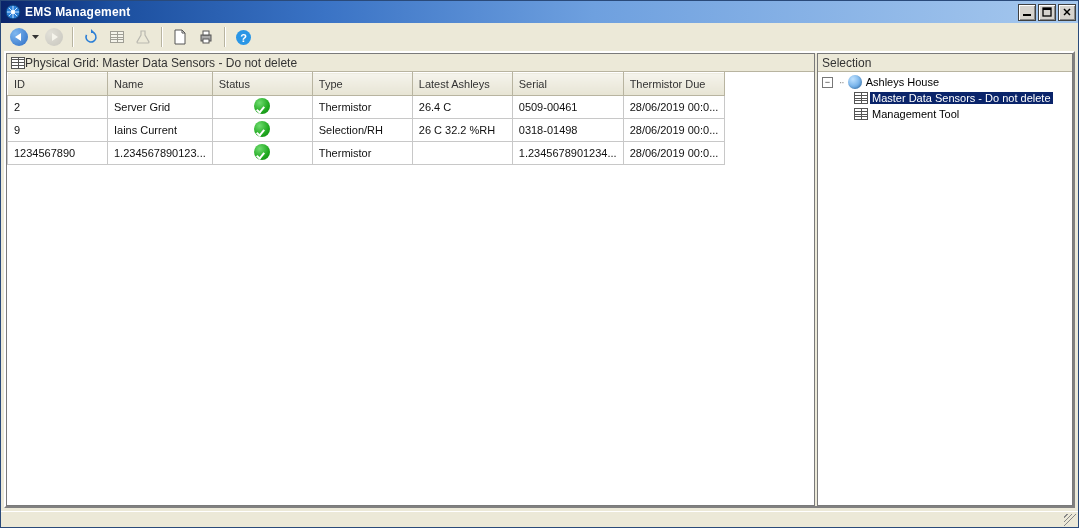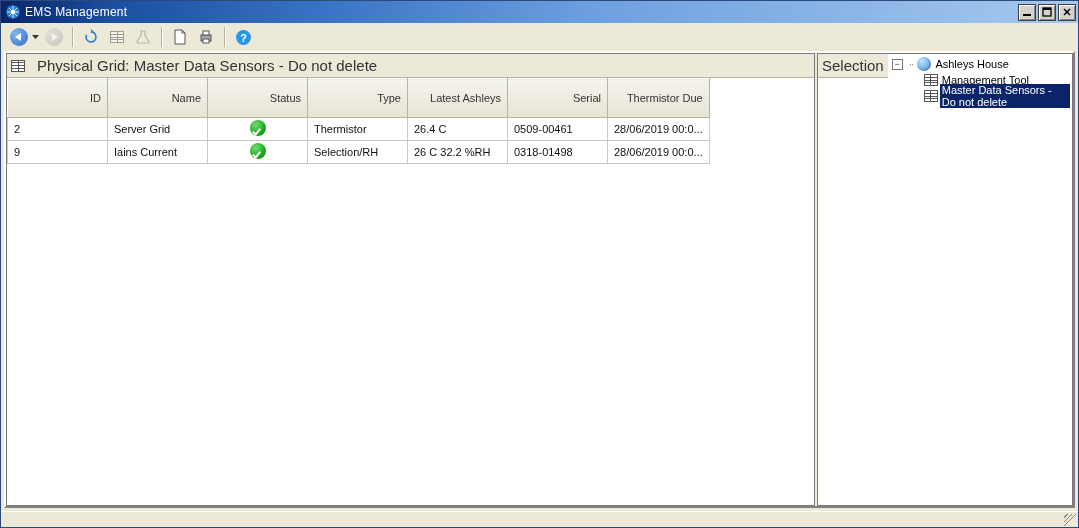--- a/index.html
+++ b/index.html
@@ -23,21 +23,21 @@
     background: linear-gradient(90deg, #0a246a 0%, #1b4e9e 10%, #3a73c5 30%, #6ea0df 55%, #a6c8ee 100%);
     display: flex; align-items: center;
     color: #fff;
     padding: 0 2px 0 4px;
   }
   .title-icon {
     width: 16px; height: 16px;
     margin-right: 4px;
     display: inline-flex; align-items: center; justify-content: center;
   }
-  .title-text { font-weight: normal; font-size: 12px; letter-spacing: 0.2px; }
+  .title-text { font-weight: bold; font-size: 12px; letter-spacing: 0.2px; }
   .title-spacer { flex: 1; }
   .winbtn {
     width: 18px; height: 17px; margin-left: 2px;
     background: #d6d3ce;
     border: 1px solid #404040;
     box-shadow: inset 1px 1px 0 #fff, inset -1px -1px 0 #888;
     display: inline-flex; align-items: center; justify-content: center;
     font-size: 10px; color: #000;
     cursor: default;
   }
@@ -102,54 +102,54 @@
   }
   .left-pane {
     flex: 1;
     display: flex; flex-direction: column;
     background: #fff;
     border: 1px solid #7a7a7a;
     min-width: 0;
   }
   .right-pane {
     width: 256px;
-    display: flex; flex-direction: row;
+    display: flex; flex-direction: column;
     background: #fff;
     border: 1px solid #7a7a7a;
     margin-left: 2px;
   }
   .pane-header {
-    height: 24px;
+    height: 18px;
     background: #ece9d8;
     border-bottom: 1px solid #b8b4a0;
     display: flex; align-items: center;
     padding: 0 4px;
-    font-size: 15px;
+    font-size: 12px;
     color: #333;
-    gap: 12px;
+    gap: 0;
   }
   .pane-body {
     flex: 1; background: #fff; overflow: hidden;
   }
 
   
   .grid-wrap { padding: 0; }
   table.grid {
     border-collapse: collapse;
     table-layout: fixed;
     font-size: 11px;
   }
   .grid th {
     background: linear-gradient(#f5f4ec, #e7e4d4);
     border: 1px solid #b8b4a0;
     border-top-color: #fff;
     border-left-color: #fff;
-    text-align: right;
+    text-align: left;
     font-weight: normal;
-    padding: 13px 6px;
+    padding: 5px 6px;
     height: 20px;
     color: #333;
     white-space: nowrap;
     overflow: hidden;
     text-overflow: clip;
   }
   .grid td {
     border: 1px solid #c8c8c8;
     padding: 2px 6px;
     height: 22px;
@@ -374,20 +374,29 @@
               </tr>
               <tr>
                 <td>9</td>
                 <td>Iains Current</td>
                 <td class="center"><span class="ok-badge"></span></td>
                 <td>Selection/RH</td>
                 <td>26 C 32.2 %RH</td>
                 <td>0318-01498</td>
                 <td>28/06/2019 00:0...</td>
               </tr>
+              <tr>
+                <td>1234567890</td>
+                <td>1.234567890123...</td>
+                <td class="center"><span class="ok-badge"></span></td>
+                <td>Thermistor</td>
+                <td></td>
+                <td>1.2345678901234...</td>
+                <td>28/06/2019 00:0...</td>
+              </tr>
             </tbody>
         </table>
       </div>
     </div>
 
     <div class="right-pane">
       <div class="pane-header">
         <span>Selection</span>
       </div>
       <div class="pane-body tree">
@@ -397,27 +406,27 @@
           <span class="ico">
               <span class="globe-icon"></span>
             </span>
           <span class="tree-label">Ashleys House</span>
         </div>
         <div id="tree-children">
             <div class="tree-row" style="padding-left: 34px;">
               <span class="ico">
                 <span class="table-icon"></span>
               </span>
-              <span class="tree-label">Management Tool</span>
+              <span class="tree-label selected">Master Data Sensors - Do not delete</span>
             </div>
             <div class="tree-row" style="padding-left: 34px;">
               <span class="ico">
                 <span class="table-icon"></span>
               </span>
-              <span class="tree-label selected">Master Data Sensors - Do not delete</span>
+              <span class="tree-label">Management Tool</span>
             </div>
           </div>
       </div>
     </div>
 
   </div>
 
   <div class="statusbar">
     <span class="resize-grip"></span>
   </div>

